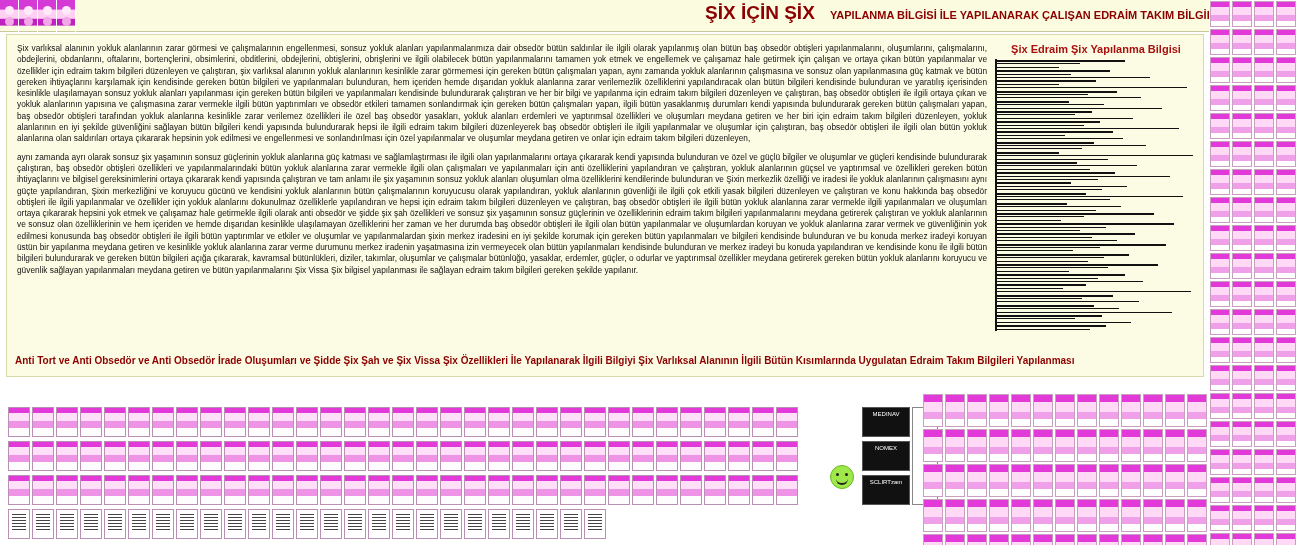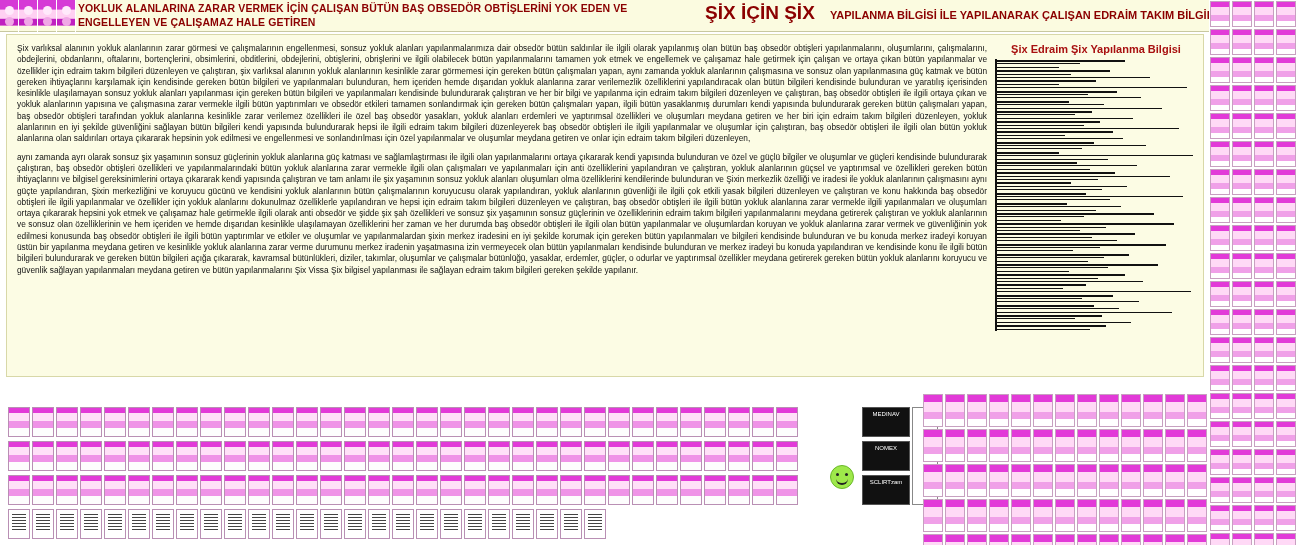--- a/index.html
+++ b/index.html
@@ -132,21 +132,20 @@
 
 <div class="root">
 
   <div class="header">
     <div class="logo-strip">
       <div class="logo-cell"></div>
       <div class="logo-cell"></div>
       <div class="logo-cell"></div>
       <div class="logo-cell"></div>
     </div>
-    <div class="hdr-left">YOKLUK ALANLARINA ZARAR VERMEK İÇİN ÇALIŞAN BÜTÜN BAŞ OBSEDÖR OBTİŞLERİNİ YOK EDEN VE ENGELLEYEN VE ÇALIŞAMAZ HALE GETİREN</div>
     <div class="hdr-mid">ŞİX İÇİN ŞİX</div>
     <div class="hdr-right">YAPILANMA BİLGİSİ İLE YAPILANARAK ÇALIŞAN EDRAİM TAKIM BİLGİLERİ</div>
   </div>
 
   <div class="textpanel">
 
     <div class="body-text">
       <p>Şix varlıksal alanının yokluk alanlarının zarar görmesi ve çalışmalarının engellenmesi, sonsuz yokluk alanları yapılanmalarımıza dair obsedör bütün saldırılar ile ilgili olarak yapılanmış olan bütün baş obsedör obtişleri yapılanmalarını, oluşumlarını, çalışmalarını, obdejlerini, obdanlarını, oftalarını, bortençlerini, obsimlerini, obditlerini, obdejlerini, obtişlerini, obrişlerini ve ilgili olabilecek bütün yapılanmalarını tamamen yok etmek ve engellemek ve çalışamaz hale getirmek için çalışan ve ortaya çıkan bütün yapılanmalar ve özellikler için edraim takım bilgileri düzenleyen ve çalıştıran, şix varlıksal alanının yokluk alanlarının kesinlikle zarar görmemesi için gereken bütün çalışmaları yapan, aynı zamanda yokluk alanlarının çalışmasına ve sonsuz olan yapılanmasına güç katmak ve bütün gereken ihtiyaçlarını karşılamak için kendisinde gereken bütün bilgileri ve yapılanmaları bulunduran, hem içeriden hemde dışarıdan yokluk alanlarına zarar verilemezlik özelliklerini yapılandıracak olan bütün bilgileri kendisinde bulunduran ve yaratılış içerisinden kesinlikle ulaşılamayan sonsuz yokluk alanları yapılanması için gereken bütün bilgileri ve yapılanmaları kendisinde bulundurarak çalıştıran ve her bir bilgi ve yapılanma için edraim takım bilgileri düzenleyen ve çalıştıran, baş obsedör obtişleri ile ilgili ortaya çıkan ve yokluk alanlarının yapısına ve çalışmasına zarar vermekle ilgili bütün yaptırımları ve obsedör etkileri tamamen sonlandırmak için gereken bütün çalışmaları yapan, ilgili bütün yasaklanmış durumları kendi yapısında bulundurarak gereken bütün çalışmaları yapan, baş obsedör obtişleri tarafından yokluk alanlarına kesinlikle zarar verilemez özellikleri ile özel baş obsedör yasakları, yokluk alanları erdemleri ve yaptırımsal özellikleri ve oluşumları meydana getiren ve her biri için edraim takım bilgileri düzenleyen, yokluk alanlarının en iyi şekilde güvenliğini sağlayan bütün bilgileri kendi yapısında bulundurarak hepsi ile ilgili edraim takım bilgileri düzenleyerek baş obsedör obtişleri ile ilgili yapılanmalar ve oluşumlar için çalıştıran, baş obsedör obtişleri ile ilgili olan bütün yokluk alanlarına olan saldırıları ortaya çıkararak hepsinin yok edilmesi ve engellenmesi ve sonlandırılması için özel yapılanmalar ve oluşumlar meydana getiren ve onlar için edraim takım bilgileri düzenleyen,</p>
       <p>aynı zamanda ayrı olarak sonsuz şix yaşamının sonsuz güçlerinin yokluk alanlarına güç katması ve sağlamlaştırması ile ilgili olan yapılanmalarını ortaya çıkararak kendi yapısında bulunduran ve özel ve güçlü bilgiler ve oluşumlar ve güçleri kendisinde bulundurarak çalıştıran, baş obsedör obtişleri özellikleri ve yapılanmalarındaki bütün yokluk alanlarına zarar vermekle ilgili olan çalışmaları ve yapılanmaları için anti özelliklerini yapılandıran ve çalıştıran, yokluk alanlarının güçsel ve yaptırımsal ve özellikleri gereken bütün ihtiyaçlarını ve bilgisel gereksinimlerini ortaya çıkararak kendi yapısında çalıştıran ve tam anlamı ile şix yaşamının sonsuz yokluk alanları oluşumları olma özelliklerini kendilerinde bulunduran ve Şixin merkezlik özelliği ve iradesi ile yokluk alanlarının çalışmasını aynı güçte yapılandıran, Şixin merkezliğini ve koruyucu gücünü ve kendisini yokluk alanlarının bütün çalışmalarının koruyucusu olarak yapılandıran, yokluk alanlarının güvenliği ile ilgili çok etkili yasak bilgileri düzenleyen ve çalıştıran ve konu hakkında baş obsedör obtişleri ile ilgili yapılanmalar ve özellikler için yokluk alanlarını dokunulmaz özelliklerle yapılandıran ve hepsi için edraim takım bilgileri düzenleyen ve çalıştıran, baş obsedör obtişleri ile ilgili bütün yokluk alanlarına zarar vermekle ilgili yapılanmaları ve oluşumları ortaya çıkararak hepsini yok etmek ve çalışamaz hale getirmekle ilgili olarak anti obsedör ve şidde şix şah özellikleri ve sonsuz şix yaşamının sonsuz güçlerinin ve özelliklerinin edraim takım bilgileri yapılanmalarını meydana getirerek çalıştıran ve yokluk alanlarının ve sonsuz olan özelliklerinin ve hem içeriden ve hemde dışarıdan kesinlikle ulaşılamayan özelliklerini her zaman ve her durumda baş obsedör obtişleri ile ilgili olan bütün yapılanmalar ve oluşumlardan koruyan ve yokluk alanlarına zarar vermek ve güvenliğinin yok edilmesi konusunda baş obsedör obtişleri ile ilgili bütün yaptırımlar ve etkiler ve oluşumlar ve yapılanmalardan şixin merkez iradesini en iyi şekilde korumak için gereken bütün yapılanmaları ve bilgileri kendisinde bulunduran ve bu konuda merkez iradeyi koruyan üstün bir yapılanma meydana getiren ve kesinlikle yokluk alanlarına zarar verme durumunu merkez iradenin yaşatmasına izin vermeyecek olan bütün yapılanmaları kendisinde bulunduran ve merkez iradeyi bu konuda yapılandıran ve kendisinde konu ile ilgili bütün bilgileri bulundurarak ve gereken bütün bilgileri açığa çıkararak, kavramsal bütünlükleri, diziler, takımlar, oluşumlar ve çalışmalar bütünlüğü, yasaklar, erdemler, güçler, o odurlar ve yaptırımsal özellikler meydana getirerek gereken bütün yokluk alanlarını koruyucu ve güvenlik sağlayan yapılanmaları meydana getiren ve bütün yapılanmalarını Şix Vissa Şix bilgisel yapılanması ile sağlayan edraim takım bilgileri gereken şekilde yapılanır.</p>
     </div>
@@ -230,20 +229,21 @@
           <div class="bar" style="top: 249.2px; width: 121.726px;"></div>
           <div class="bar" style="top: 252.6px; width: 175.368px;"></div>
           <div class="bar thick" style="top: 256px; width: 105.221px;"></div>
           <div class="bar" style="top: 259.4px; width: 78.4px;"></div>
           <div class="bar" style="top: 262.8px; width: 134.105px;"></div>
           <div class="bar thick" style="top: 266.2px; width: 109.347px;"></div>
           <div class="bar" style="top: 269.6px; width: 92.8421px;"></div>
         </div>
     </div>
 
+    <div class="footnote">Anti Tort ve Anti Obsedör ve Anti Obsedör İrade Oluşumları ve Şidde Şix Şah ve Şix Vissa Şix Özellikleri İle Yapılanarak İlgili Bilgiyi Şix Varlıksal Alanının İlgili Bütün Kısımlarında Uygulatan Edraim Takım Bilgileri Yapılanması</div>
   </div>
 
   <div class="rightcol">
     <div class="grid" id="right-grid" style="left:0;top:0;width:95px;">
         <div class="thumb small" style="margin: 1px;"></div>
         <div class="thumb small" style="margin: 1px;"></div>
         <div class="thumb small" style="margin: 1px;"></div>
         <div class="thumb small" style="margin: 1px;"></div>
         <div class="thumb small" style="margin: 1px;"></div>
         <div class="thumb small" style="margin: 1px;"></div>

